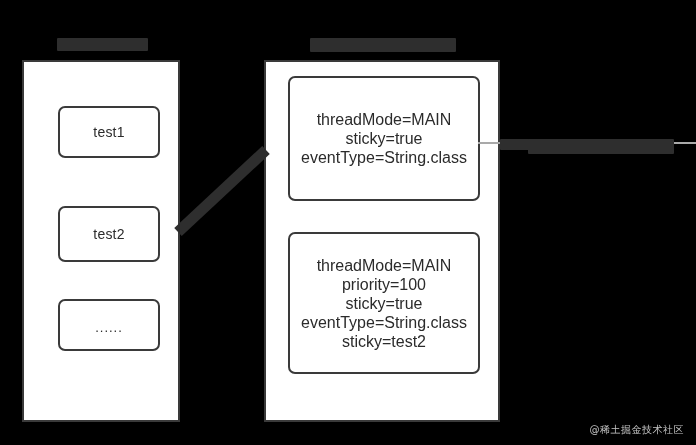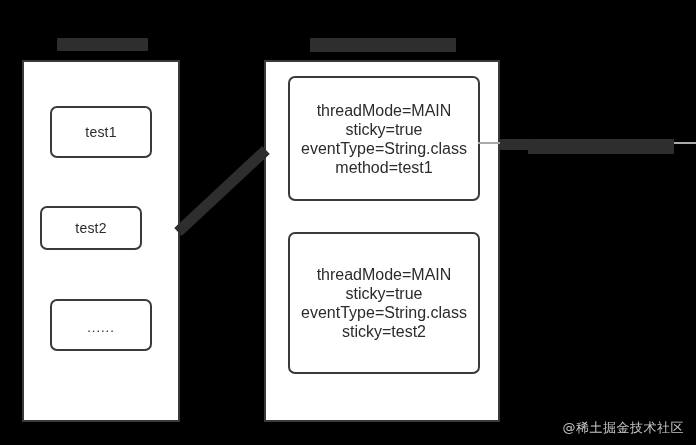--- a/index.html
+++ b/index.html
@@ -44,23 +44,24 @@
     background: #ffffff;
     border: 2px solid #3a3a3a;
     border-radius: 7px;
     box-sizing: border-box;
     display: flex;
     align-items: center;
     justify-content: center;
     color: #2b2b2b;
     font-size: 14px;
     letter-spacing: 0.2px;
+    margin-left: 8px;
   }
   .item-box.b1 { left: 50px; top: 106px; width: 102px; height: 52px; }
-  .item-box.b2 { left: 40px; top: 206px; width: 102px; height: 44px; }
+  .item-box.b2 { left: 50px; top: 206px; width: 102px; height: 56px; }
   .item-box.b3 { left: 50px; top: 299px; width: 102px; height: 52px; }
 
   .dots {
     letter-spacing: 1px;
     font-size: 13px;
     position: relative;
     top: 2px;
   }
 
   
@@ -100,21 +101,21 @@
     height: 14px;
     pointer-events: none;
   }
 
   
   .watermark {
     position: absolute;
     right: 12px;
     bottom: 8px;
     color: #d8d8d8;
-    font-size: 13px;
+    font-size: 10px;
     opacity: 0.92;
     letter-spacing: 0.5px;
     white-space: nowrap;
     font-family: "DejaVu Sans", sans-serif;
   }
 </style>
 </head>
 <body>
 
 <div id="canvas">
@@ -136,25 +137,25 @@
     <span class="dots">......</span>
   </div>
 
   <div class="panel right">
   </div>
 
   <div class="card c1">
     <span class="line">threadMode=MAIN</span>
     <span class="line">sticky=true</span>
     <span class="line">eventType=String.class</span>
-    <span class="line">method=test1</span>
   </div>
 
   <div class="card c2">
     <span class="line">threadMode=MAIN</span>
+    <span class="line">priority=100</span>
     <span class="line">sticky=true</span>
     <span class="line">eventType=String.class</span>
     <span class="line">sticky=test2</span>
   </div>
 
   <svg class="diag-connector" viewBox="0 0 104 100">
     <line x1="8" y1="92" x2="96" y2="10" stroke="#2e2e2e" stroke-width="11" stroke-linecap="butt"></line>
   </svg>
 
   <svg class="h-connector" viewBox="0 0 218 14">

